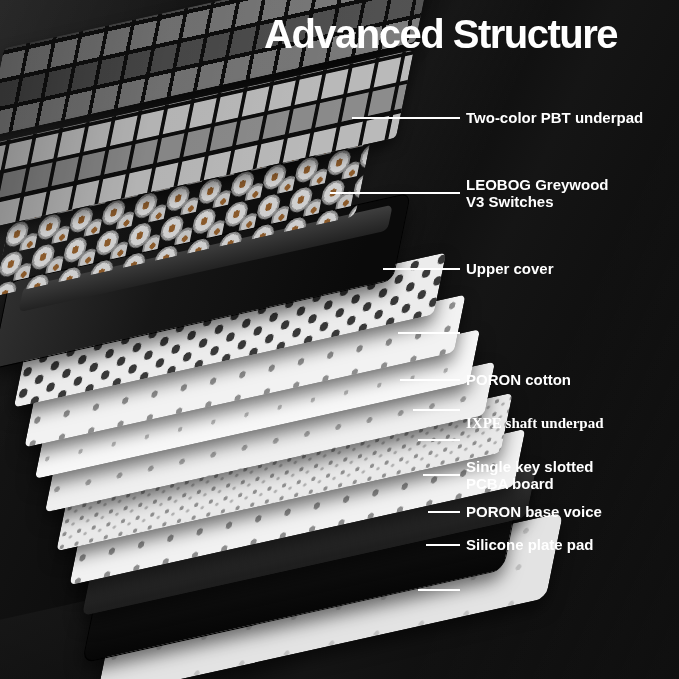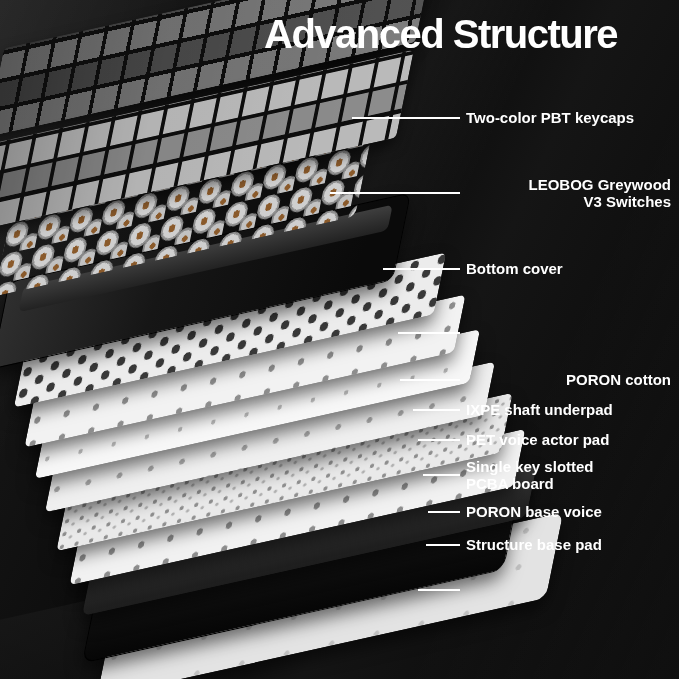--- a/index.html
+++ b/index.html
@@ -116,25 +116,24 @@
   <div class="lead" style="top:268px;left:383px;width:77px;"></div>
   <div class="lead" style="top:332px;left:398px;width:62px;"></div>
   <div class="lead" style="top:379px;left:400px;width:60px;"></div>
   <div class="lead" style="top:409px;left:413px;width:47px;"></div>
   <div class="lead" style="top:439px;left:418px;width:42px;"></div>
   <div class="lead" style="top:474px;left:423px;width:37px;"></div>
   <div class="lead" style="top:511px;left:428px;width:32px;"></div>
   <div class="lead" style="top:544px;left:426px;width:34px;"></div>
   <div class="lead" style="top:589px;left:418px;width:42px;"></div>
 
-  <div class="label" style="top:109px;">Two-color PBT keycaps</div>
-  <div class="label" style="top:176px;text-align:right;">LEOBOG Greywood
+  <div class="label" style="top:109px;">Two-color PBT underpad</div>
+  <div class="label" style="top:176px;">LEOBOG Greywood
 V3 Switches</div>
-  <div class="label" style="top:260px;">Bottom cover</div>
-  <div class="label" style="top:371px;text-align:right;">PORON cotton</div>
-  <div class="label" style="top:401px;">IXPE shaft underpad</div>
-  <div class="label" style="top:431px;">PET voice actor pad</div>
+  <div class="label" style="top:260px;">Upper cover</div>
+  <div class="label" style="top:371px;">PORON cotton</div>
+  <div class="label" style="top:415px;font-family:Liberation Serif, serif;">IXPE shaft underpad</div>
   <div class="label" style="top:458px;">Single key slotted
 PCBA board</div>
   <div class="label" style="top:503px;">PORON base voice</div>
-  <div class="label" style="top:536px;">Structure base pad</div>
+  <div class="label" style="top:536px;">Silicone plate pad</div>
 
 </div>
 
 </body></html>

